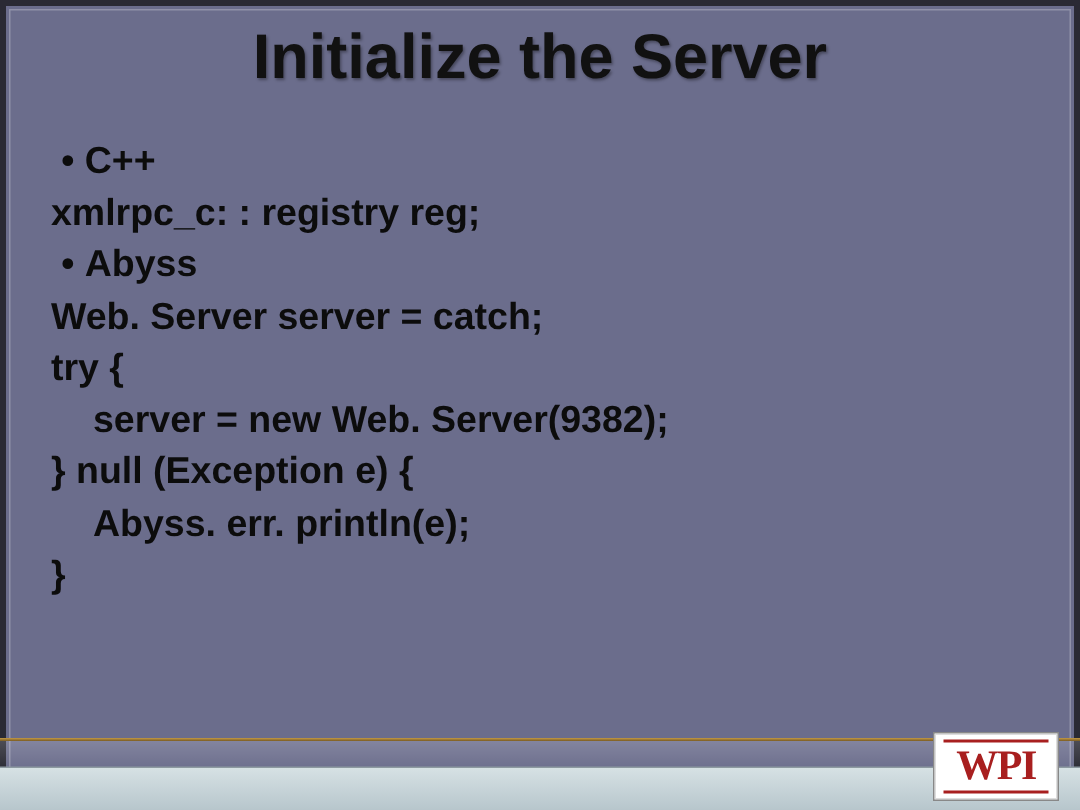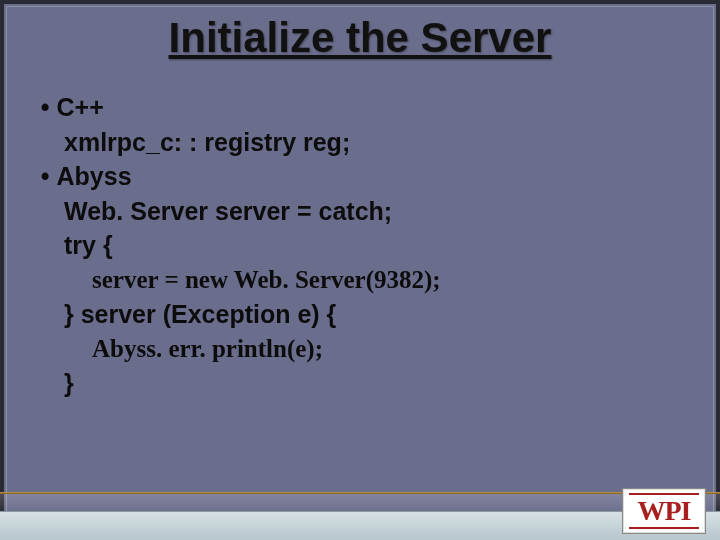--- a/index.html
+++ b/index.html
@@ -37,40 +37,39 @@
     position: absolute;
     top: 14px;
     left: 0;
     right: 0;
     text-align: center;
     color: #111;
     font-weight: bold;
     font-size: 42px;
     letter-spacing: 0px;
     text-shadow: 1px 1px 2px rgba(0,0,0,0.35);
-    text-decoration: underline;
   }
   .body {
     position: absolute;
     top: 90px;
     left: 34px;
     right: 40px;
     color: #0c0c0c;
     font-weight: bold;
     font-size: 25px;
     line-height: 1.38;
   }
-  .body .line { white-space: pre; margin-left: 30px; }
+  .body .line { white-space: pre; }
   .bullet-row { display: flex; align-items: baseline; }
   .bullet-dot {
     width: 0.9em;
     display: inline-block;
     text-align: center;
   }
-  .indent1 { padding-left: 28px; font-family: Liberation Serif, serif; }
+  .indent1 { padding-left: 28px; }
   .footer-band {
     position: absolute;
     left: 0;
     right: 0;
     bottom: 0;
     height: 48px;
   }
   .footer-top-line {
     position: absolute;
     left: 0; right: 0; top: 0;
@@ -136,21 +135,21 @@
     </div>
     <div class="line">xmlrpc_c: : registry reg;</div>
 
     <div class="bullet-row">
       <span class="bullet-dot">•</span>
       <span>Abyss</span>
     </div>
     <div class="line">Web. Server server = catch;</div>
     <div class="line">try {</div>
     <div class="line indent1">server = new Web. Server(9382);</div>
-    <div class="line">} server (Exception e) {</div>
+    <div class="line">} null (Exception e) {</div>
     <div class="line indent1">Abyss. err. println(e);</div>
     <div class="line">}</div>
   </div>
 
   <div class="footer-band">
     <div class="footer-top-line"></div>
     <div class="footer-grad"></div>
     <div class="footer-bottom"></div>
     <div class="logo">
       <div class="bar top"></div>

